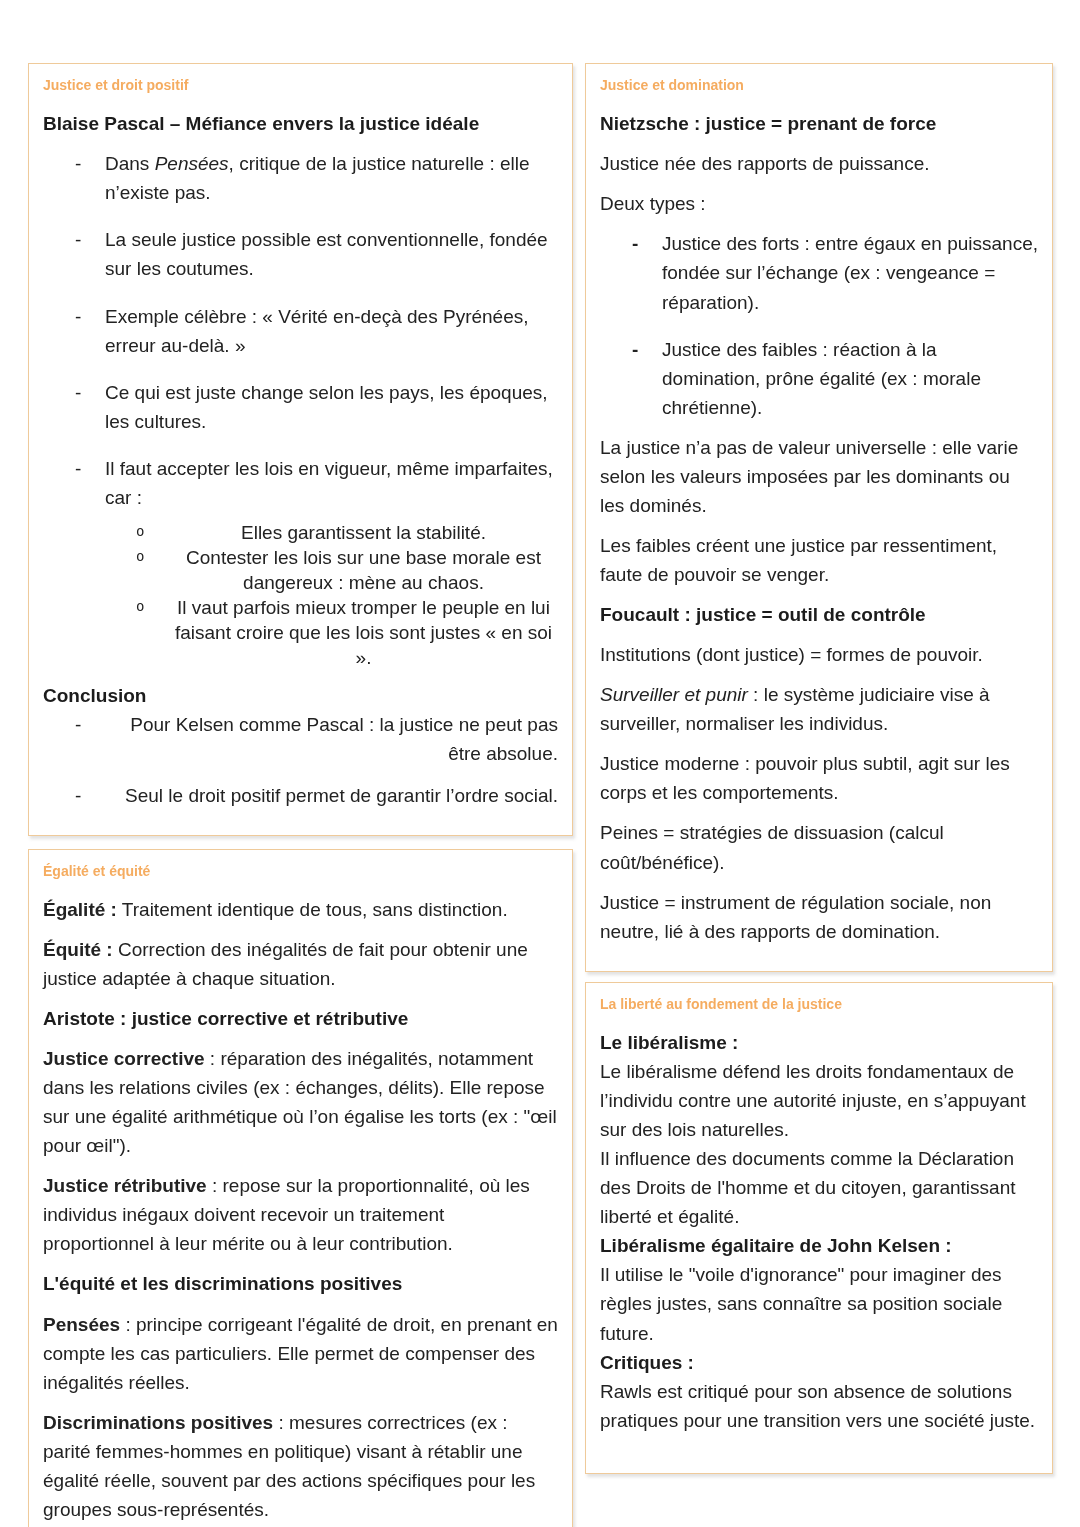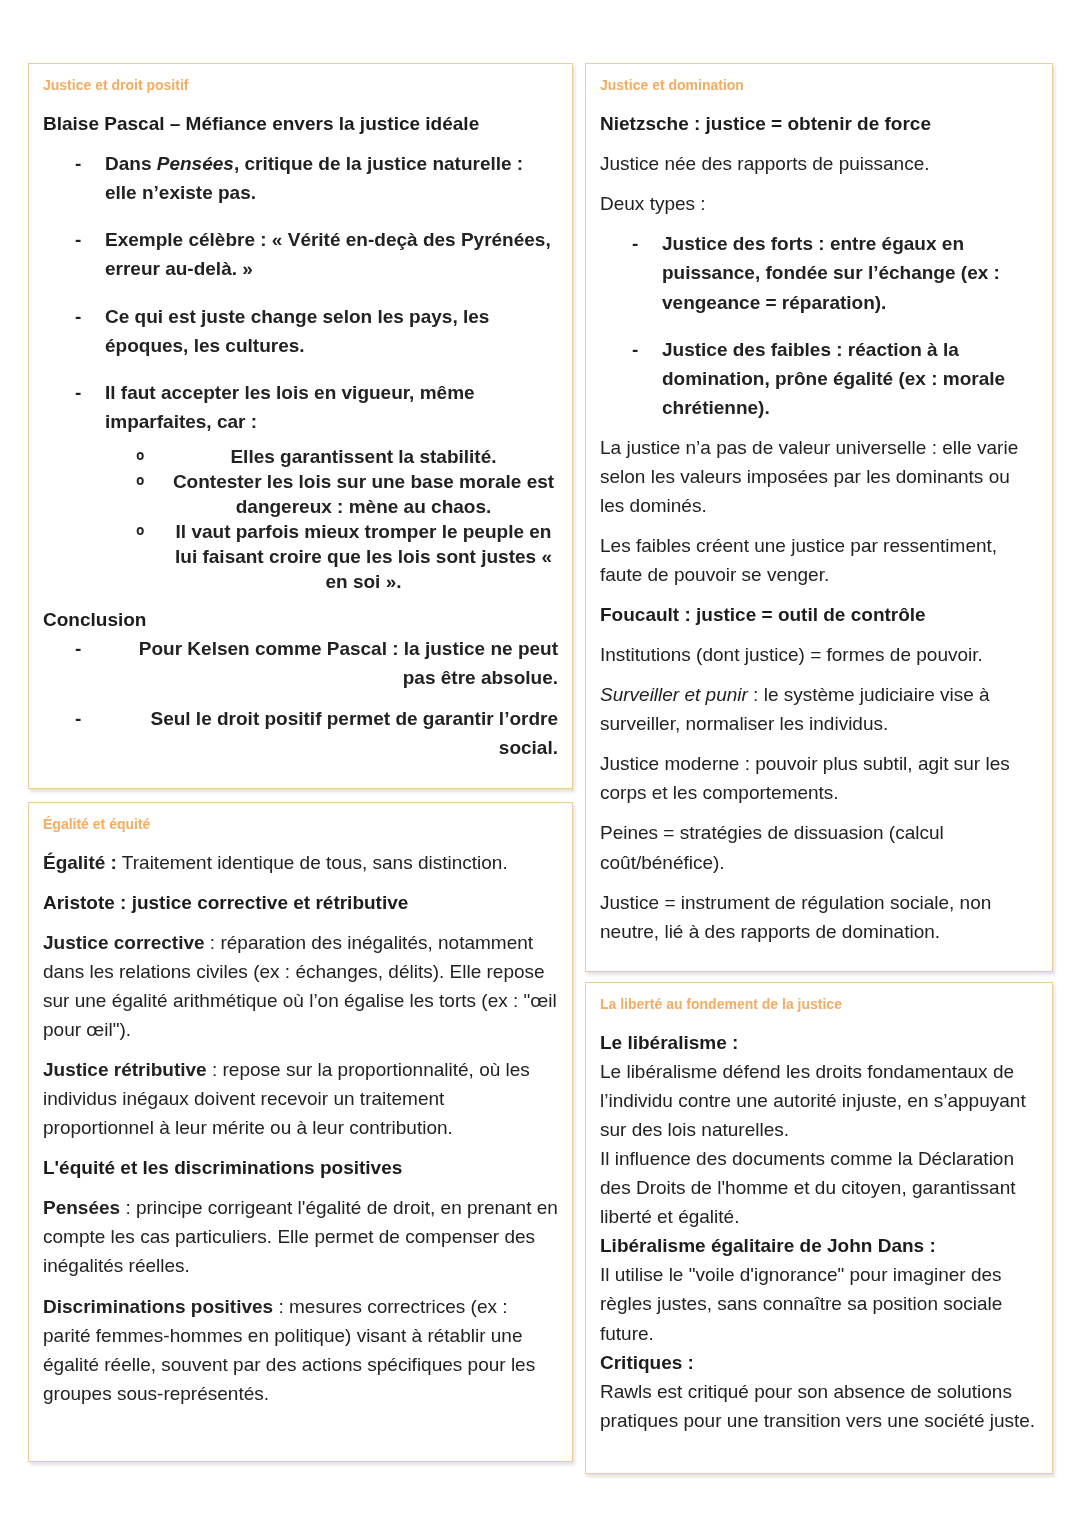--- a/index.html
+++ b/index.html
@@ -15,21 +15,21 @@
   .col-left .box + .box{margin-top:13px;}
   .col-right .box + .box{margin-top:10px;}
   .box-title{font-size:14px;line-height:1.3;font-weight:bold;color:#f5ac60;margin:0 0 15px 0;}
   .p,.h{font-size:19px;line-height:1.53;margin:0 0 11px 0;}
   .h{font-weight:bold;color:#1c1c1c;}
   .p.tight,.h.tight{margin:0;}
   .b{font-weight:bold;text-align:right;}
   .i{font-style:italic;}
   ul.dashlist{list-style:none;margin:0 0 11px 0;padding:0;}
   ul.dashlist>li{position:relative;padding-left:62px;margin:0 0 18px 0;
-                 font-size:19px;line-height:1.53;font-weight:bold;}
+                 font-size:19px;line-height:1.53;}
   ul.dashlist>li:last-child{margin-bottom:0;margin-top:12px;}
   ul.dashlist>li::before{content:"-";position:absolute;left:32px;top:0;}
   ul.dashlist.mbold>li::before{font-weight:bold;}
   ul.dashlist.snug>li{margin-bottom:9px;text-align:right;}
   ul.sublist{list-style:none;margin:8px 0 0 0;padding:0;text-align:center;}
   ul.sublist>li{position:relative;padding-left:64px;margin:0;
                 font-size:19px;line-height:1.32;}
   ul.sublist>li::before{content:"o";position:absolute;left:31px;top:2px;
                         font-family:"DejaVu Sans Mono","Liberation Mono",monospace;
                         font-size:14px;}
@@ -39,55 +39,57 @@
 
 <div class="page">
 
   <div class="col col-left">
     <section class="box" style="min-height:687px">
       <h2 class="box-title">Justice et droit positif</h2>
       <div class="box-body">
           <p class="h"><span class="b">Blaise Pascal – Méfiance envers la justice idéale</span></p>
           <ul class="dashlist">
             <li><span>Dans </span><span class="i">Pensées</span><span>, critique de la justice naturelle : elle n’existe pas.</span></li>
+            <li><span>La seule justice possible est conventionnelle, fondée sur les coutumes.</span></li>
             <li><span>Exemple célèbre : « Vérité en-deçà des Pyrénées, erreur au-delà. »</span></li>
             <li><span>Ce qui est juste change selon les pays, les époques, les cultures.</span></li>
             <li><span>Il faut accepter les lois en vigueur, même imparfaites, car :</span><ul class="sublist">
                 <li><span>Elles garantissent la stabilité.</span></li>
                 <li><span>Contester les lois sur une base morale est dangereux : mène au chaos.</span></li>
                 <li><span>Il vaut parfois mieux tromper le peuple en lui faisant croire que les lois sont justes « en soi ».</span></li>
               </ul></li>
           </ul>
           <p class="h tight"><span class="b">Conclusion</span></p>
           <ul class="dashlist snug">
             <li><span>Pour Kelsen comme Pascal : la justice ne peut pas être absolue.</span></li>
             <li><span>Seul le droit positif permet de garantir l’ordre social.</span></li>
           </ul>
         </div>
     </section>
 
     <section class="box" style="min-height:660px">
       <h2 class="box-title">Égalité et équité</h2>
       <div class="box-body">
           <p class="p"><span class="b">Égalité :</span><span> Traitement identique de tous, sans distinction.</span></p>
+          <p class="p"><span class="b">Équité :</span><span> Correction des inégalités de fait pour obtenir une justice adaptée à chaque situation.</span></p>
           <p class="h"><span class="b">Aristote : justice corrective et rétributive</span></p>
           <p class="p"><span class="b">Justice corrective</span><span> : réparation des inégalités, notamment dans les relations civiles (ex : échanges, délits). Elle repose sur une égalité arithmétique où l’on égalise les torts (ex : "œil pour œil").</span></p>
           <p class="p"><span class="b">Justice rétributive</span><span> : repose sur la proportionnalité, où les individus inégaux doivent recevoir un traitement proportionnel à leur mérite ou à leur contribution.</span></p>
           <p class="h"><span class="b">L'équité et les discriminations positives</span></p>
           <p class="p"><span class="b">Pensées</span><span> : principe corrigeant l'égalité de droit, en prenant en compte les cas particuliers. Elle permet de compenser des inégalités réelles.</span></p>
           <p class="p"><span class="b">Discriminations positives</span><span> : mesures correctrices (ex : parité femmes-hommes en politique) visant à rétablir une égalité réelle, souvent par des actions spécifiques pour les groupes sous-représentés.</span></p>
         </div>
     </section>
   </div>
 
   <div class="col col-right">
     <section class="box" style="min-height:845px">
       <h2 class="box-title">Justice et domination</h2>
       <div class="box-body">
-          <p class="h"><span class="b">Nietzsche : justice = obtenir de force</span></p>
+          <p class="h"><span class="b">Nietzsche : justice = prenant de force</span></p>
           <p class="p"><span>Justice née des rapports de puissance.</span></p>
           <p class="p"><span>Deux types :</span></p>
           <ul class="dashlist mbold">
             <li><span>Justice des forts : entre égaux en puissance, fondée sur l’échange (ex : vengeance = réparation).</span></li>
             <li><span>Justice des faibles : réaction à la domination, prône égalité (ex : morale chrétienne).</span></li>
           </ul>
           <p class="p"><span>La justice n’a pas de valeur universelle : elle varie selon les valeurs imposées par les dominants ou les dominés.</span></p>
           <p class="p"><span>Les faibles créent une justice par ressentiment, faute de pouvoir se venger.</span></p>
           <p class="h"><span class="b">Foucault : justice = outil de contrôle</span></p>
           <p class="p"><span>Institutions (dont justice) = formes de pouvoir.</span></p>
@@ -97,21 +99,21 @@
           <p class="p"><span>Justice = instrument de régulation sociale, non neutre, lié à des rapports de domination.</span></p>
         </div>
     </section>
 
     <section class="box" style="min-height:492px">
       <h2 class="box-title">La liberté au fondement de la justice</h2>
       <div class="box-body">
           <p class="h tight"><span class="b">Le libéralisme :</span></p>
           <p class="p tight"><span>Le libéralisme défend les droits fondamentaux de l’individu contre une autorité injuste, en s’appuyant sur des lois naturelles.</span></p>
           <p class="p tight"><span>Il influence des documents comme la Déclaration des Droits de l'homme et du citoyen, garantissant liberté et égalité.</span></p>
-          <p class="h tight"><span class="b">Libéralisme égalitaire de John Dans :</span></p>
+          <p class="h tight"><span class="b">Libéralisme égalitaire de John Kelsen :</span></p>
           <p class="p tight"><span>Il utilise le "voile d'ignorance" pour imaginer des règles justes, sans connaître sa position sociale future.</span></p>
           <p class="h tight"><span class="b">Critiques :</span></p>
           <p class="p tight"><span>Rawls est critiqué pour son absence de solutions pratiques pour une transition vers une société juste.</span></p>
         </div>
     </section>
   </div>
 
 </div>
 
 </body></html>

